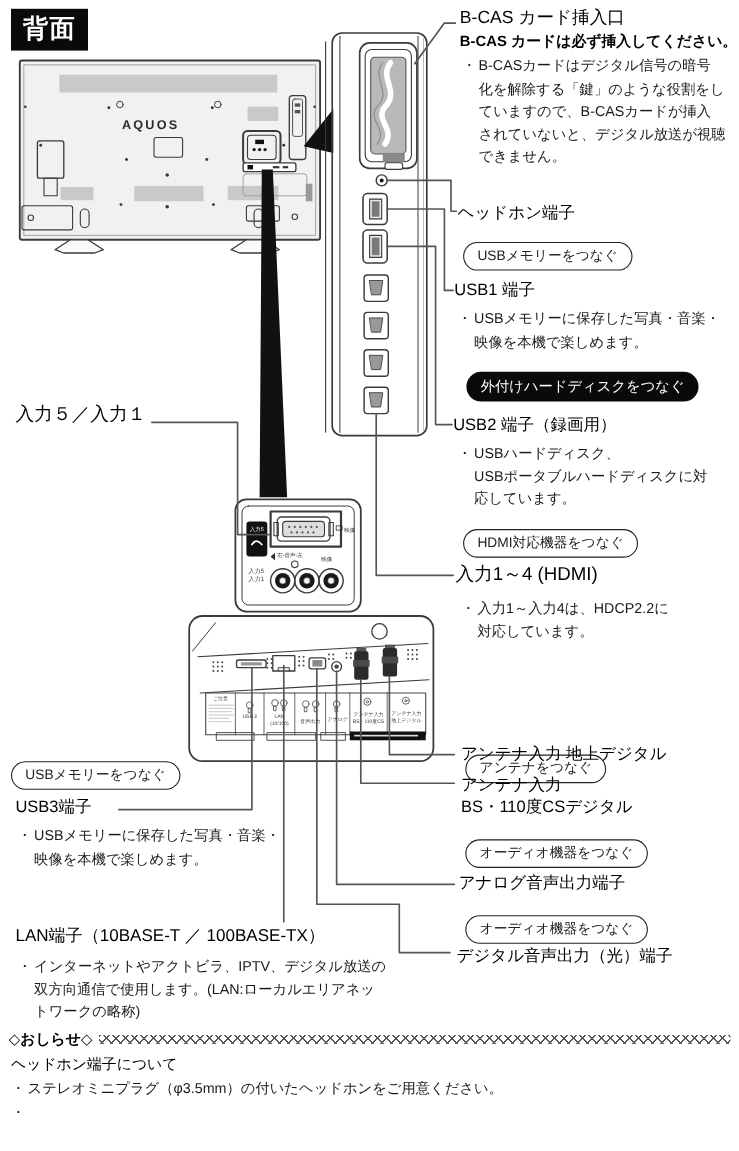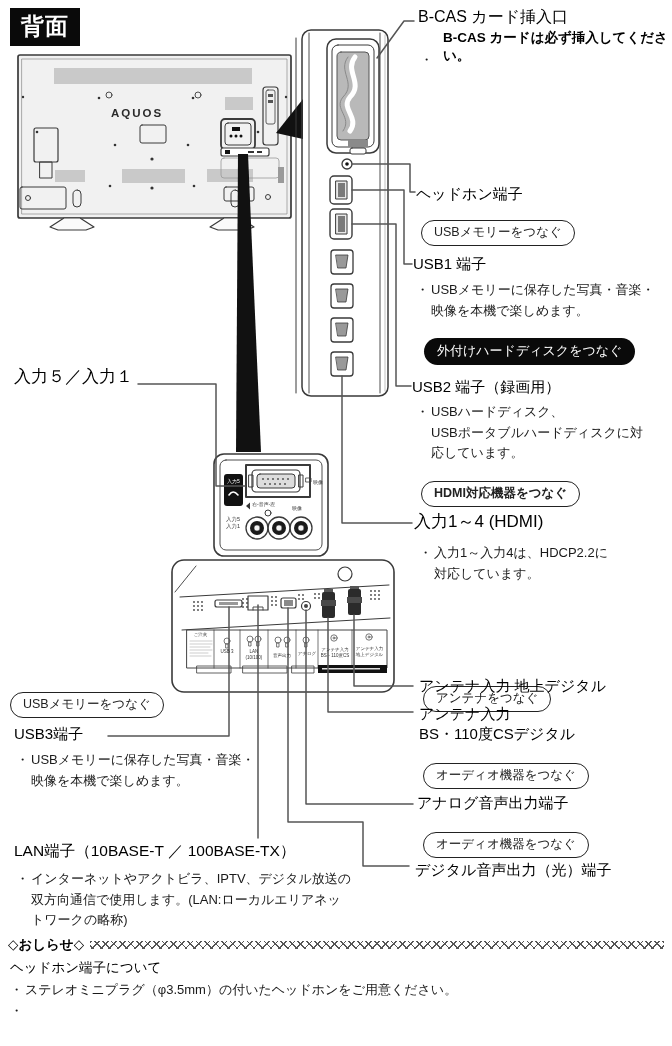--- a/index.html
+++ b/index.html
@@ -9,21 +9,21 @@
     overflow:hidden;
   }
   .abs{position:absolute;}
   .tag{
     background:#0a0a0a;color:#fff;font-weight:700;font-size:23px;
     padding:3px 11px 4px;letter-spacing:1px;
   }
   .ttl{font-weight:400;color:#000;white-space:pre-line;line-height:1.3;}
   .fs17{font-size:17px;} .fs16{font-size:16px;} .fs15{font-size:15px;}
   .fs135{font-size:13.5px;}
-  .sub{font-weight:700;font-size:13.5px;color:#000;margin-left:25px;}
+  .sub{font-weight:700;font-size:13.5px;color:#000;}
   .pill{
     display:inline-block;border:1.6px solid #222;border-radius:14px;
     padding:3px 12px 4px;font-size:12.5px;color:#222;background:#fff;
   }
   .pill-dark{
     display:inline-block;background:#0a0a0a;color:#fff;border-radius:15px;
     padding:4px 13px 5px;font-size:13px;font-weight:400;
   }
   .bullet{display:flex;align-items:flex-start;font-size:13px;line-height:1.58;color:#1a1a1a;}
   .b-dot{flex:0 0 15px;}
@@ -318,20 +318,25 @@
     <path d="M354,615 V686 H413"></path>
   </g>
 </svg>
 
 <div class="abs tag" style="left:10px;top:8px;">背面</div>
 
 <div class="abs ttl fs16" style="left:418px;top:7px;">B-CAS カード挿入口</div>
 <div class="abs sub" style="left:418px;top:29px;">B-CAS カードは必ず挿入してください。</div>
 <div class="abs bullet" style="left:420px;top:50px;width:250px;">
   <span class="b-dot">・</span>
+  <div class="pre">B-CASカードはデジタル信号の暗号
+化を解除する「鍵」のような役割をし
+ていますので、B-CASカードが挿入
+されていないと、デジタル放送が視聴
+できません。</div>
 </div>
 
 <div class="abs ttl fs15" style="left:416px;top:184px;">ヘッドホン端子</div>
 
 <div class="abs pill" style="left:421px;top:220px;">USBメモリーをつなぐ</div>
 <div class="abs ttl fs15" style="left:413px;top:254px;">USB1 端子</div>
 <div class="abs bullet" style="left:416px;top:280px;width:252px;">
   <span class="b-dot">・</span>
   <div class="pre">USBメモリーに保存した写真・音楽・
 映像を本機で楽しめます。</div>
@@ -339,21 +344,21 @@
 
 <div class="abs pill-dark" style="left:424px;top:338px;">外付けハードディスクをつなぐ</div>
 <div class="abs ttl fs15" style="left:412px;top:377px;">USB2 端子（録画用）</div>
 <div class="abs bullet" style="left:416px;top:402px;width:252px;">
   <span class="b-dot">・</span>
   <div class="pre">USBハードディスク、
 USBポータブルハードディスクに対
 応しています。</div>
 </div>
 
-<div class="abs pill" style="left:421px;top:481px;font-weight:bold;">HDMI対応機器をつなぐ</div>
+<div class="abs pill" style="left:421px;top:481px;">HDMI対応機器をつなぐ</div>
 <div class="abs ttl fs17" style="left:414px;top:511px;">入力1～4 (HDMI)</div>
 <div class="abs bullet" style="left:419px;top:543px;width:245px;">
   <span class="b-dot">・</span>
   <div class="pre">入力1～入力4は、HDCP2.2に
 対応しています。</div>
 </div>
 
 <div class="abs pill" style="left:423px;top:674px;margin-top:12px;">アンテナをつなぐ</div>
 <div class="abs ttl fs15" style="left:419px;top:676px;">アンテナ入力 地上デジタル</div>
 <div class="abs ttl fs15" style="left:419px;top:704px;">アンテナ入力

